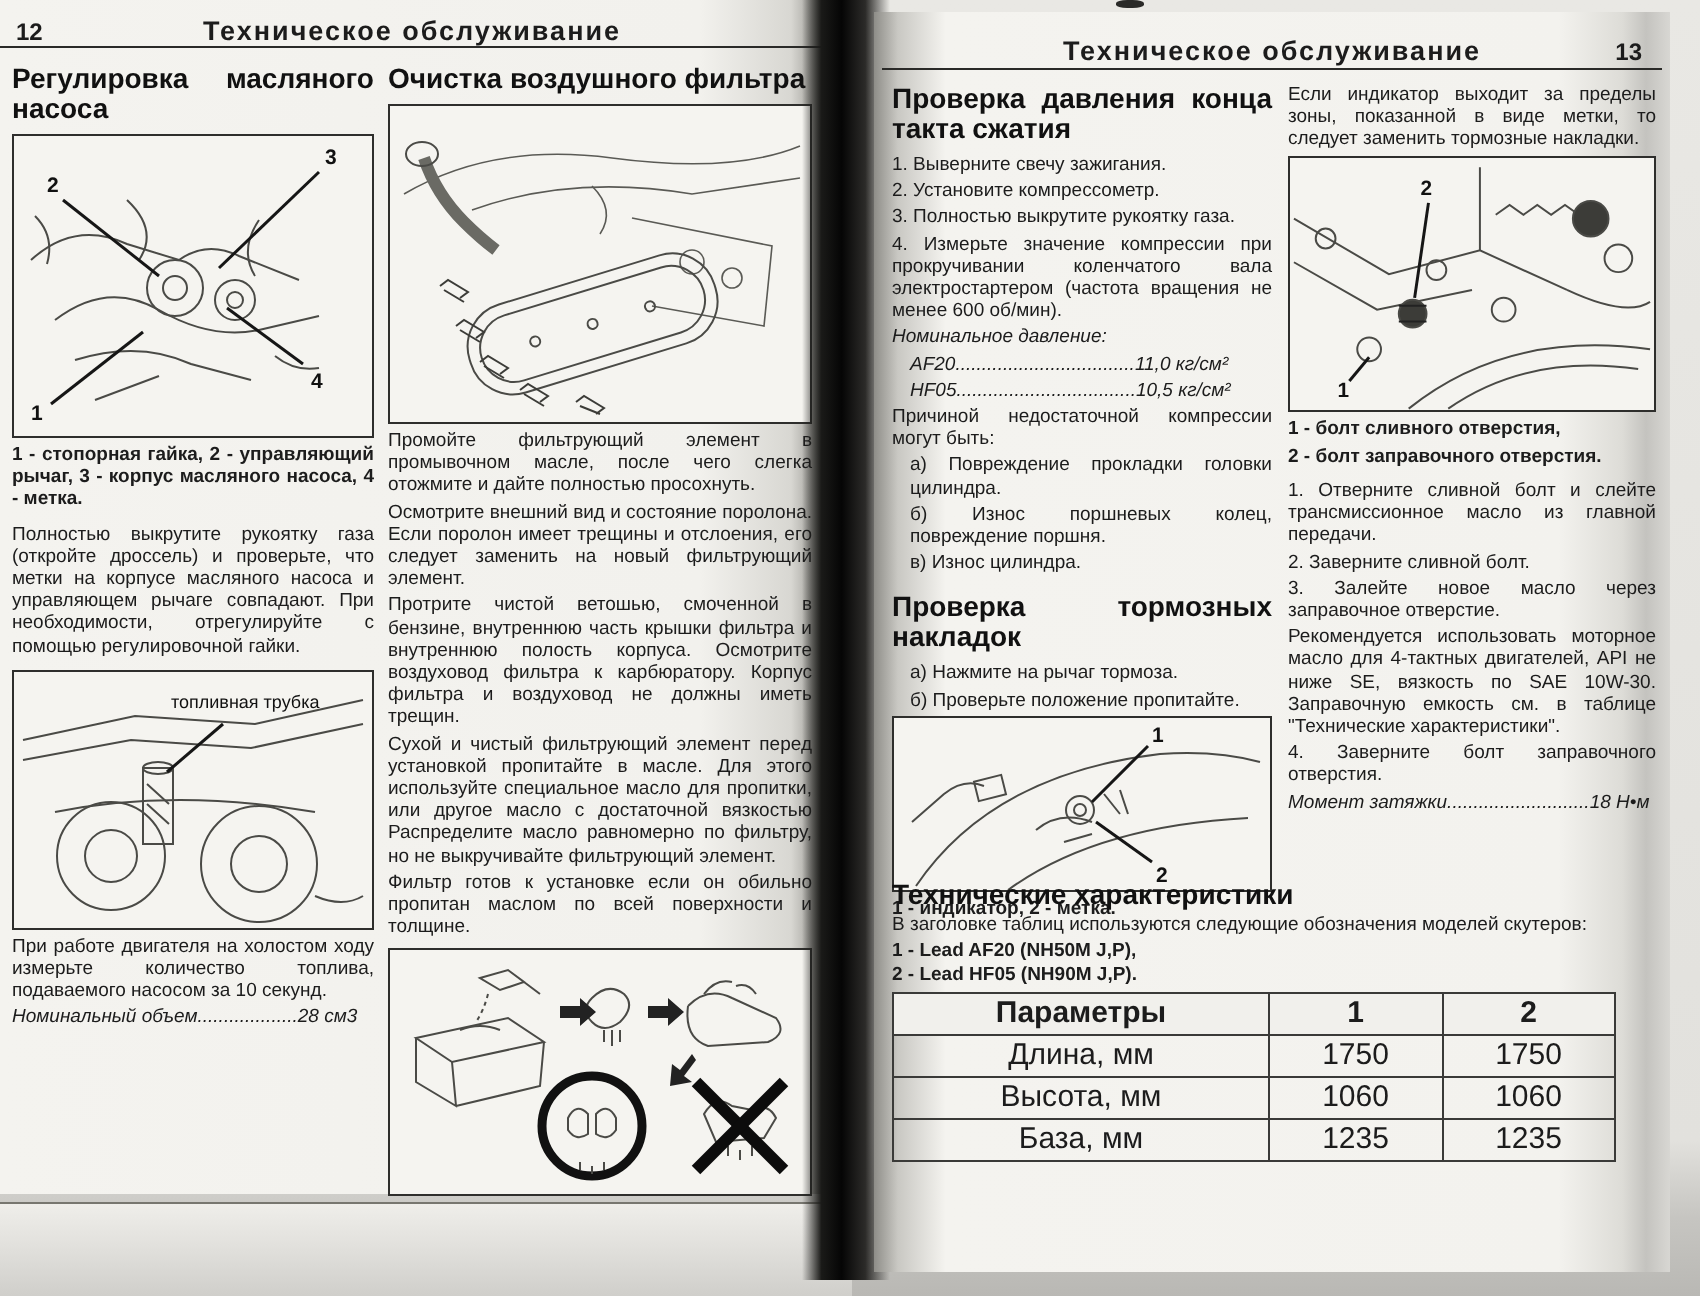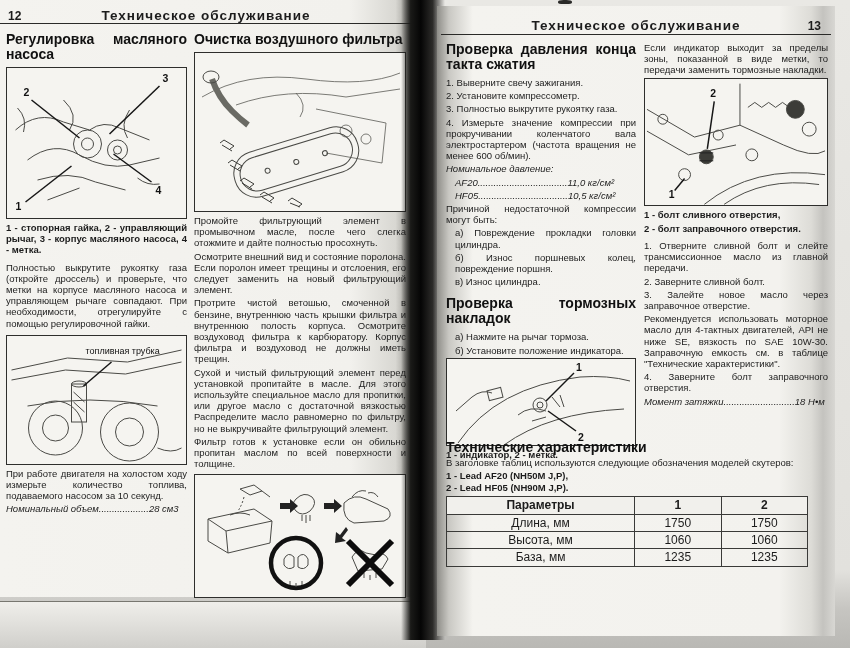--- a/index.html
+++ b/index.html
@@ -39,21 +39,21 @@
   .fig svg{display:block;width:100%;height:100%;}
   .sketch{stroke:#4a4a46;fill:none;stroke-width:1;}
   .sketch2{stroke:#5a5a55;fill:none;stroke-width:.8;}
   .callout-line{stroke:#161616;stroke-width:1.5;}
   .callout-num{font:bold 10.5px "Liberation Sans",sans-serif;fill:#111;}
   .fig-label{font:9px "Liberation Sans",sans-serif;fill:#111;}
 
   
   .specs{position:absolute;font-size:9.5px;line-height:1.2;text-align:justify;}
   .specs .bold{font-weight:bold;}
-  table{border-collapse:collapse;width:362px;margin-top:3px;font-size:12px;}
+  table{border-collapse:collapse;width:362px;margin-top:3px;font-size:15px;}
   th,td{border:1px solid #3a3a38;padding:1px 5px;height:12px;}
   th{font-weight:bold;text-align:center;background:#f1f0ec;}
   td.lbl{text-align:center;width:50%;}
   td.val{text-align:center;width:23%;}
 </style>
 </head>
 <body>
 
 <div class="scan">
 
@@ -223,21 +223,21 @@
       <p class="ital">Номинальное давление:</p>
       <p class="ital indent">AF20..................................11,0 кг/см²</p>
       <p class="ital indent">HF05..................................10,5 кг/см²</p>
       <p>Причиной недостаточной компрессии могут быть:</p>
       <p class="indent">а) Повреждение прокладки головки цилиндра.</p>
       <p class="indent">б) Износ поршневых колец, повреждение поршня.</p>
       <p class="indent">в) Износ цилиндра.</p>
 
       <h3 class="h-sub">Проверка тормозных накладок</h3>
       <p class="indent">а) Нажмите на рычаг тормоза.</p>
-      <p class="indent">б) Установите положение индикатора.</p>
+      <p class="indent">б) Проверьте положение пропитайте.</p>
 
       <div class="fig" style="height:86px;">
         <svg viewBox="0 0 186 86">
           <g class="sketch">
             <path d="M10 84 Q48 28 132 18 Q160 16 182 22"></path>
             <path d="M56 86 Q100 54 176 50"></path>
             <path d="M24 38 L8 52 M24 38 q10 -8 20 -4"></path>
             <rect x="40" y="30" width="14" height="10" transform="rotate(-14 47 35)"></rect>
             <circle cx="92" cy="46" r="7"></circle>
               <circle cx="92" cy="46" r="3"></circle>
@@ -249,21 +249,21 @@
             <line x1="128" y1="72" x2="100" y2="52"></line>
           </g>
           <text class="callout-num" x="128" y="12">1</text>
           <text class="callout-num" x="130" y="82">2</text>
         </svg>
       </div>
       <p class="cap">1 - индикатор, 2 - метка.</p>
     </div>
 
     <div class="col" style="left:207px;top:36px;width:184px;">
-      <p>Если индикатор выходит за пределы зоны, показанной в виде метки, то передачи заменить тормозные накладки.</p>
+      <p>Если индикатор выходит за пределы зоны, показанной в виде метки, то следует заменить тормозные накладки.</p>
 
       <div class="fig" style="height:126px;">
         <svg viewBox="0 0 184 126">
           <g class="sketch">
             <path d="M2 30 L50 58 L96 46 L140 66"></path>
             <path d="M2 52 L44 76 L92 66"></path>
             <path d="M96 4 L96 46 M140 66 Q170 80 182 72"></path>
             <path d="M60 126 Q110 86 182 96"></path>
             <path d="M80 126 Q120 98 176 106"></path>
             <circle cx="18" cy="40" r="5"></circle>

